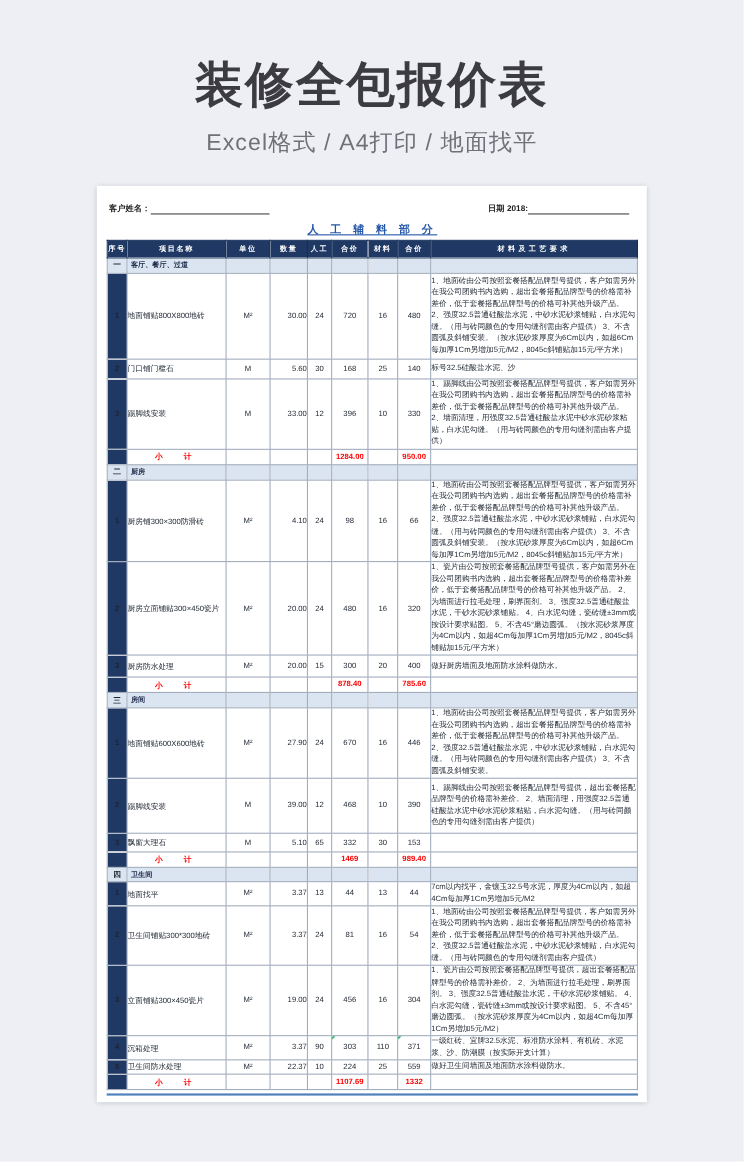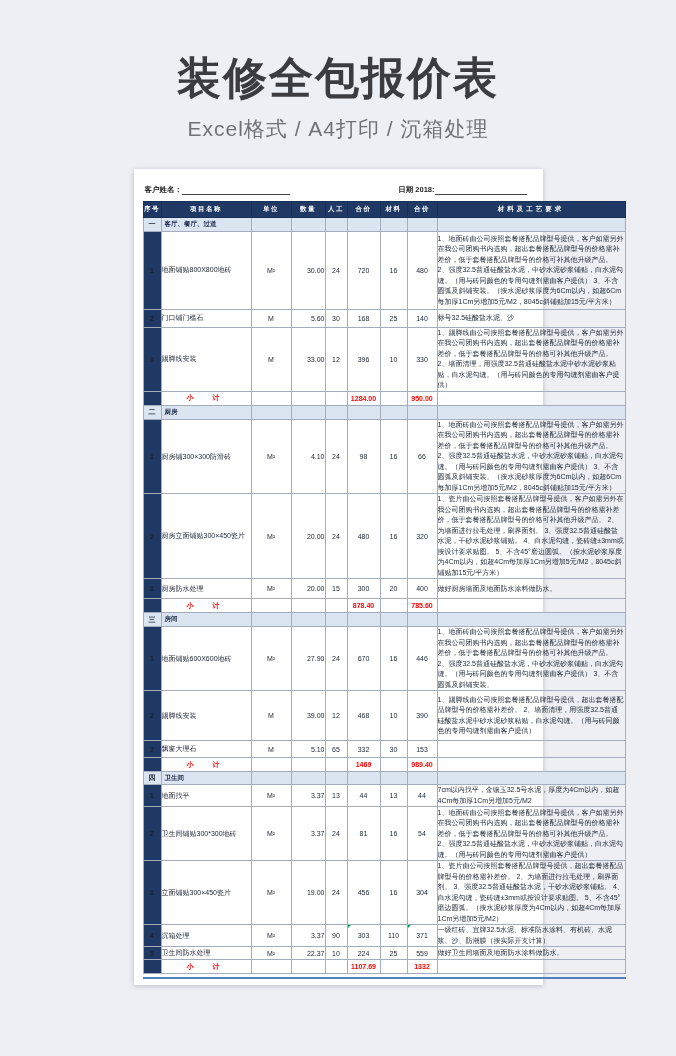--- a/index.html
+++ b/index.html
@@ -10,21 +10,21 @@
     -webkit-font-smoothing:antialiased;
   }
   .hero{width:676px;text-align:center;padding-top:52px;}
   .hero-title{
     font-size:44px;font-weight:800;color:#3b3b40;letter-spacing:2px;line-height:1.2;
   }
   .hero-sub{
     margin-top:10px;font-size:21px;color:#6f7177;letter-spacing:1px;
   }
   .card{
-    width:409px;margin:26px auto 13px auto;background:#ffffff;
+    width:500px;margin:26px auto 13px auto;background:#ffffff;
     box-shadow:0 1px 5px rgba(50,60,80,.28);
     padding:10px 8px 6px 9px;box-sizing:border-box;
   }
   .info-strip{
     position:relative;height:22px;font-size:7.5px;font-weight:bold;color:#222;
   }
   .info-left{position:absolute;left:2px;top:6px;}
   .info-right{position:absolute;right:8px;top:6px;}
   .uline{display:inline-block;border-bottom:1px solid #444;height:7px;vertical-align:bottom;}
   .uline.long{width:108px;}
@@ -79,34 +79,35 @@
   }
   .page-break-line{
     width:483px;border-top:2px solid #4f81bd;margin-top:3px;
   }
 </style>
 </head>
 <body>
 
 <div class="hero">
   <div class="hero-title">装修全包报价表</div>
-  <div class="hero-sub">Excel格式 / A4打印 / 沉箱处理</div>
+  <div class="hero-sub">Excel格式 / A4打印 / 地面找平</div>
 </div>
 
 <div class="card">
 
   <div class="info-strip">
     <span class="info-left">
       <span>客户姓名：</span><span class="uline long"></span>
     </span>
     <span class="info-right">
       <span>日期 2018:</span><span class="uline short"></span>
     </span>
   </div>
 
+  <div class="part-title">人 工 辅 料 部 分</div>
 
   <table class="sheet">
     <colgroup>
       <col style="width:18px">
         <col style="width:90px">
         <col style="width:40px">
         <col style="width:34px">
       <col style="width:22px">
         <col style="width:33px">
         <col style="width:27px">

